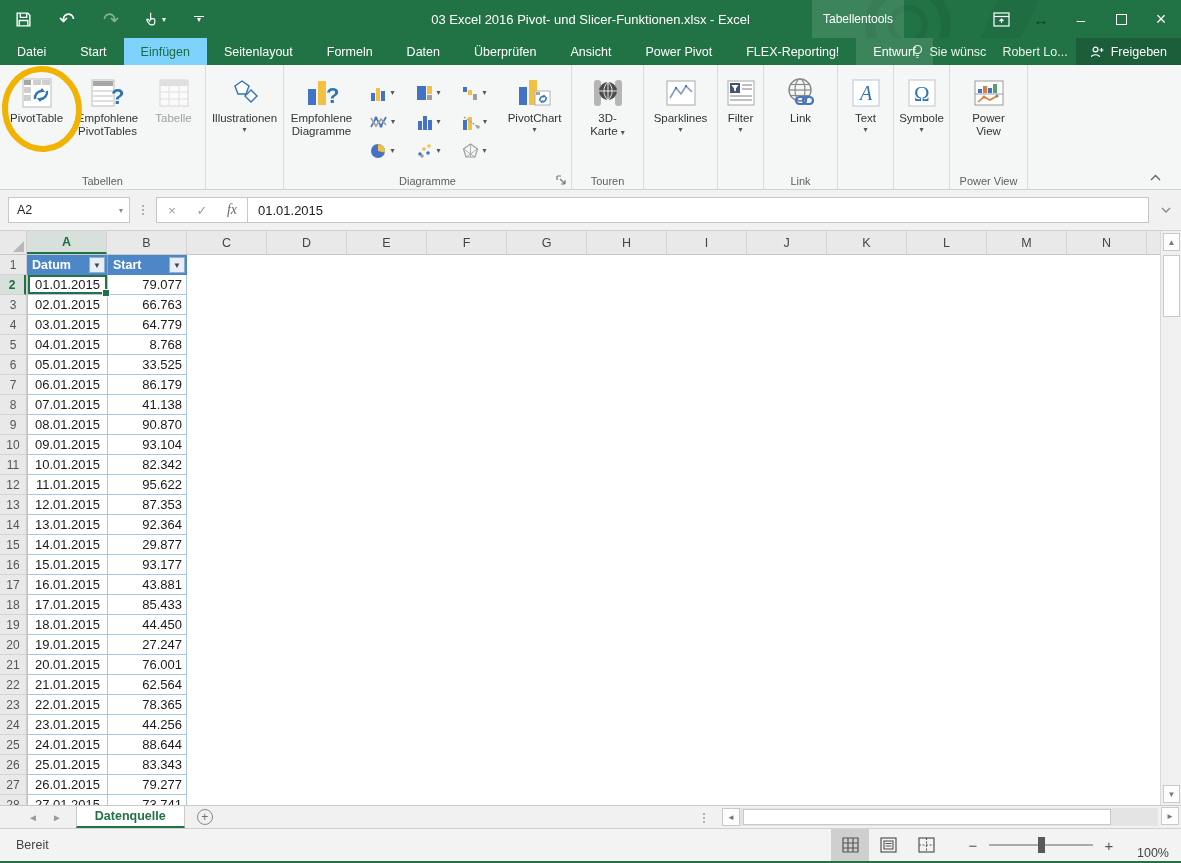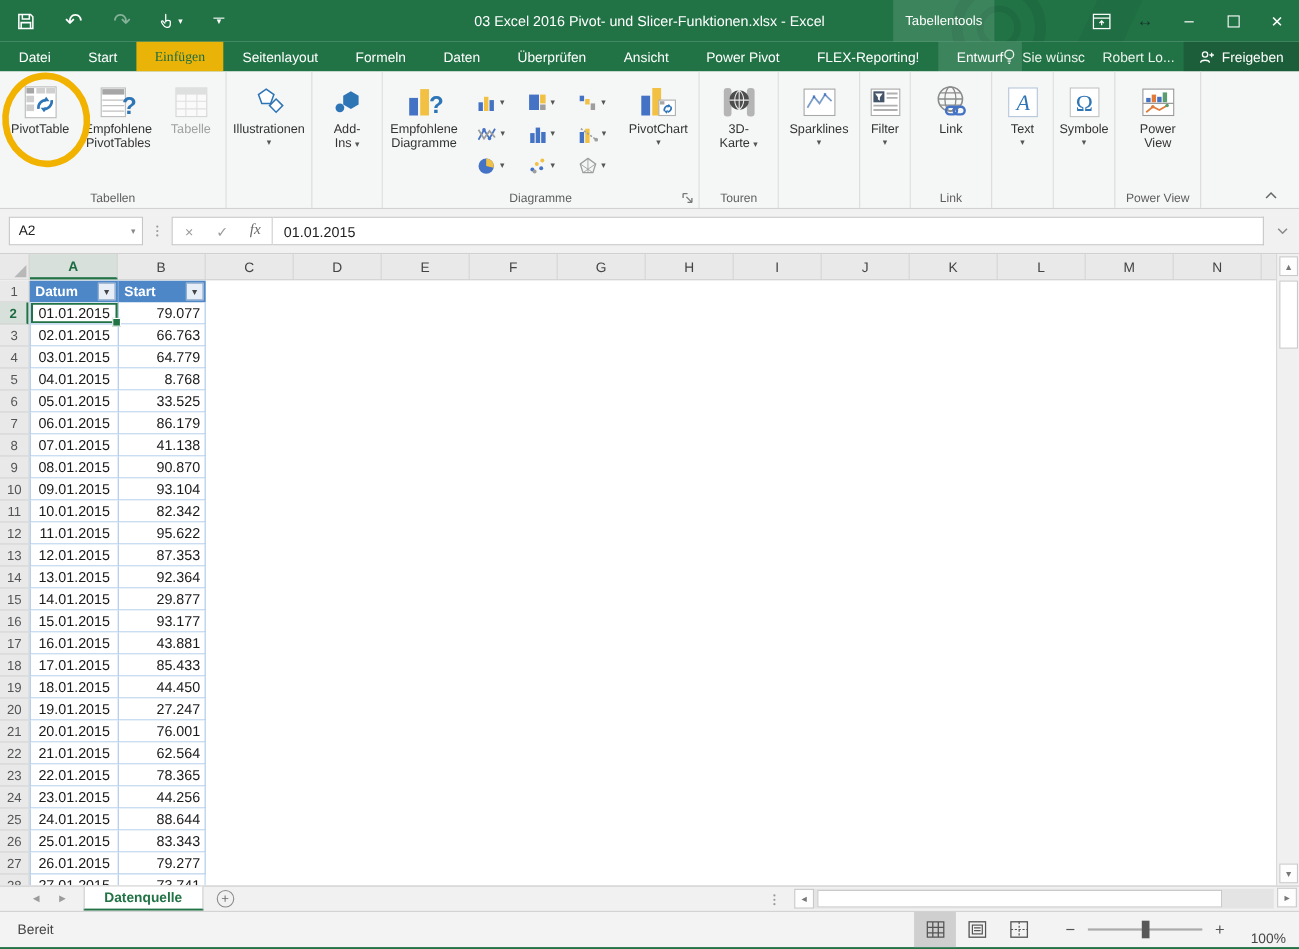--- a/index.html
+++ b/index.html
@@ -16,21 +16,21 @@
   .qat .qbtn { width:22px; height:22px; display:flex; align-items:center; justify-content:center; color:#fff; }
   .qat .dim { opacity:.45; }
   .title-text { position:absolute; left:0; right:0; top:0; height:38px; display:flex; align-items:center; justify-content:center; color:#fff; font-size:13px; pointer-events:none; }
   .ctx-tools { position:absolute; left:812px; top:0; width:92px; height:38px; background:rgba(255,255,255,.12); color:#fff; font-size:12px; display:flex; align-items:center; justify-content:center; }
   .wctrl { position:absolute; right:0; top:0; height:38px; display:flex; align-items:center; }
   .wbtn { width:40px; height:38px; display:flex; align-items:center; justify-content:center; color:#fff; font-size:15px; }
 
   
   .tabrow { position:absolute; left:0; top:38px; width:1181px; height:27px; background:#217346; display:flex; align-items:stretch; }
   .rtab { padding:0 17px; display:flex; align-items:center; color:#fff; font-size:12.5px; white-space:nowrap; }
-  .rtab.active { background:#eab308; color:#1d6b41;font-family:Liberation Serif, serif; }
+  .rtab.active { background:#7dd3fc; color:#1d6b41; }
   .rtab.contextual { background:rgba(255,255,255,.12); }
   .tabrow-right { position:absolute; right:0; top:38px; height:27px; display:flex; align-items:stretch; color:#eaf3ec; font-size:12.5px; }
   .tr-item { display:flex; align-items:center; padding:0 8px; white-space:nowrap;text-align:right; }
   .share { background:rgba(0,0,0,.18); padding:0 14px; color:#fff; }
 
   
   .ribbon { position:absolute; left:0; top:65px; width:1181px; height:125px; background:#f5f6f6; border-bottom:1px solid #d2d2d2; display:flex; }
   .rgroup { position:relative; height:100%; border-right:1px solid #dcdcdc; flex:0 0 auto; padding-top:7px; display:flex; align-items:flex-start; justify-content:center; gap:2px; }
   .glabel { position:absolute; bottom:2px; left:0; width:100%; text-align:center; font-size:11px; color:#5e5e5e; }
   .bigbtn { display:flex; flex-direction:column; align-items:center; padding:2px 4px; cursor:default; }
@@ -276,31 +276,20 @@
         <svg width="32" height="30" viewBox="0 0 32 30">
             <path d="M13 3 l7 5 -3 8 h-8 l-3-8 z" fill="#fff" stroke="#2e75b6" stroke-width="1.4"></path>
             <path d="M22 12 l6 6 -6 6 -6-6 z" fill="#fff" stroke="#2e75b6" stroke-width="1.4"></path>
           </svg>
       </span>
       <span class="bl">Illustrationen</span>
       <span class="arr">▾</span>
     </div>
   </div>
 
-  <div class="rgroup" style="width:64px;">
-    <div class="bigbtn" style="width:44px;">
-      <span class="icon">
-        <svg width="30" height="28" viewBox="0 0 30 28">
-            <path d="M18 4 l7 4 v8 l-7 4 -7-4 v-8 z" fill="#2e75b6"></path>
-            <circle cx="8" cy="19" r="4" fill="#2e75b6"></circle>
-          </svg>
-      </span>
-      <span class="bl" style="width:36px;"><span>Add-Ins</span> <span class="arr">▾</span></span>
-    </div>
-  </div>
 
   <div class="rgroup" style="width:288px;">
     <div class="bigbtn" style="width:72px;">
       <span class="icon">
         <svg width="34" height="32" viewBox="0 0 34 32">
             <rect x="3" y="12" width="8" height="16" fill="#4472c4"></rect>
             <rect x="13" y="4" width="8" height="24" fill="#f2c144"></rect>
             <text x="21" y="26" font-size="22" font-weight="bold" fill="#2e75b6" font-family="Liberation Sans, sans-serif">?</text>
           </svg>
       </span>

